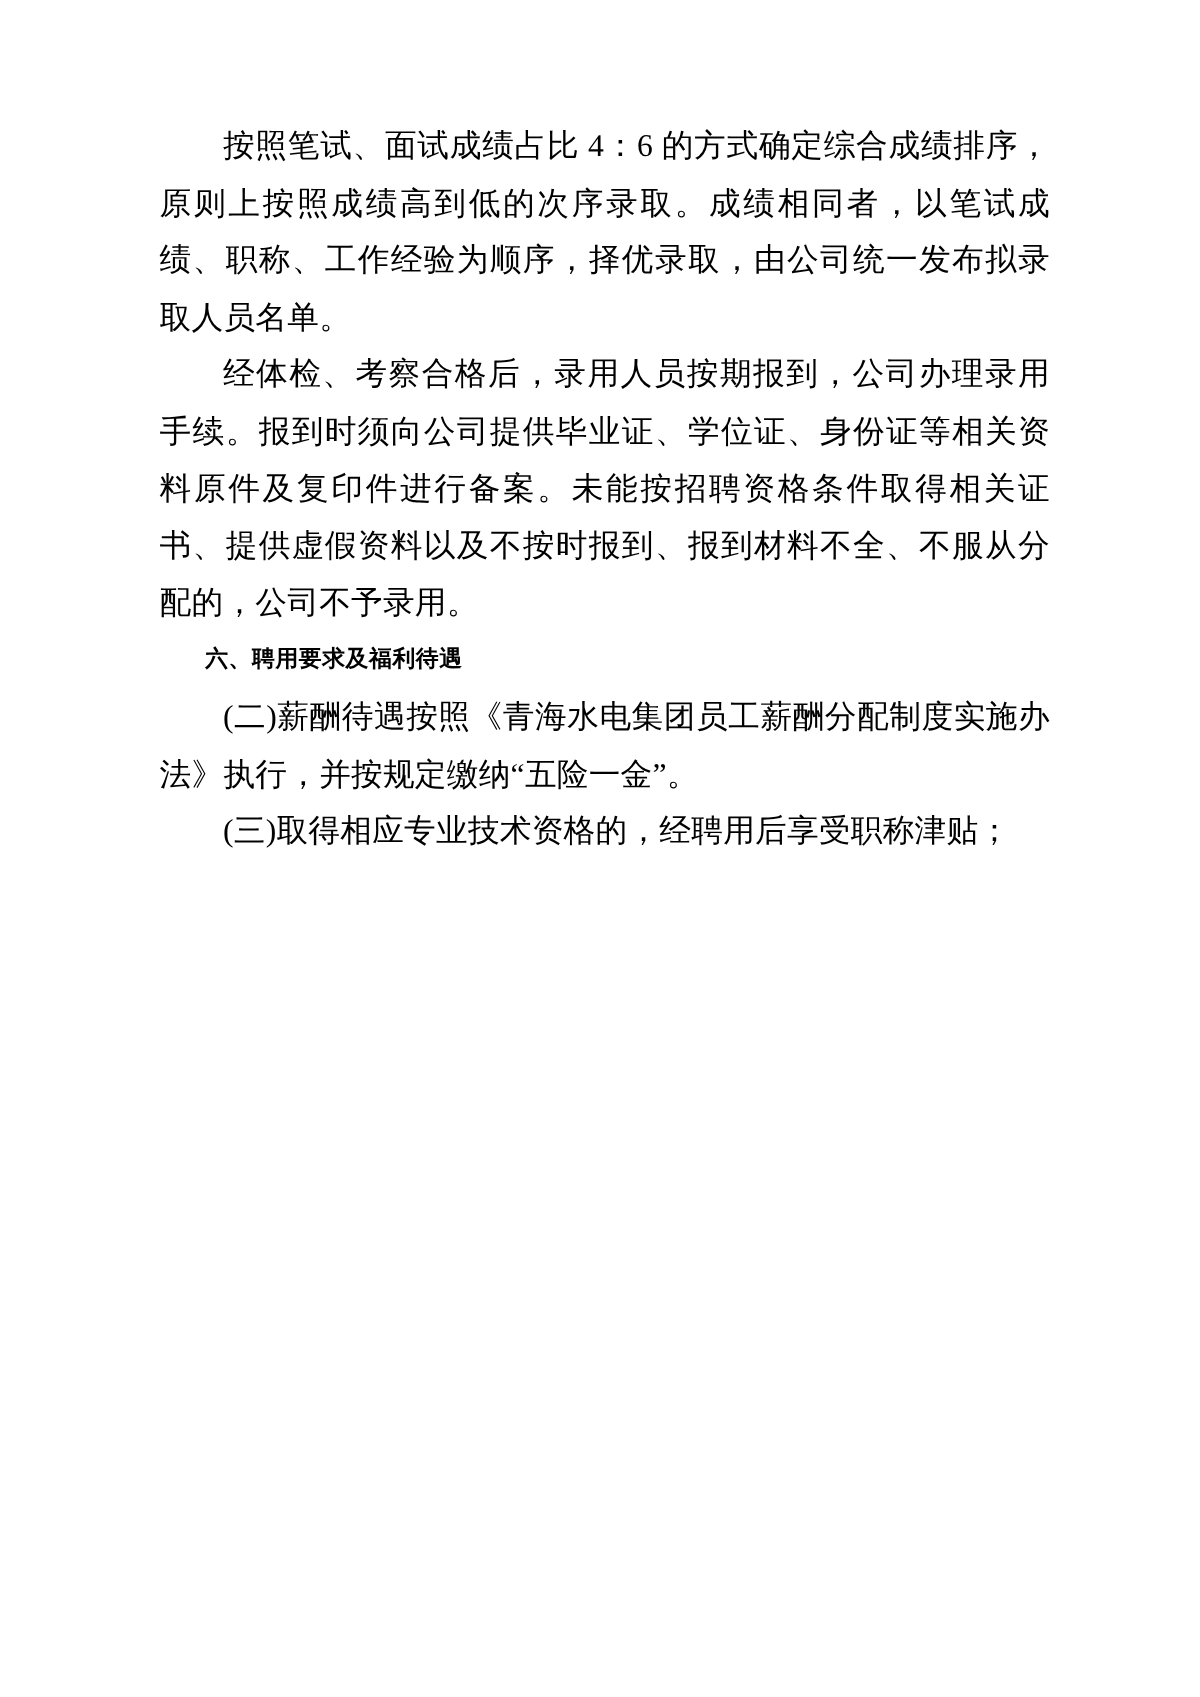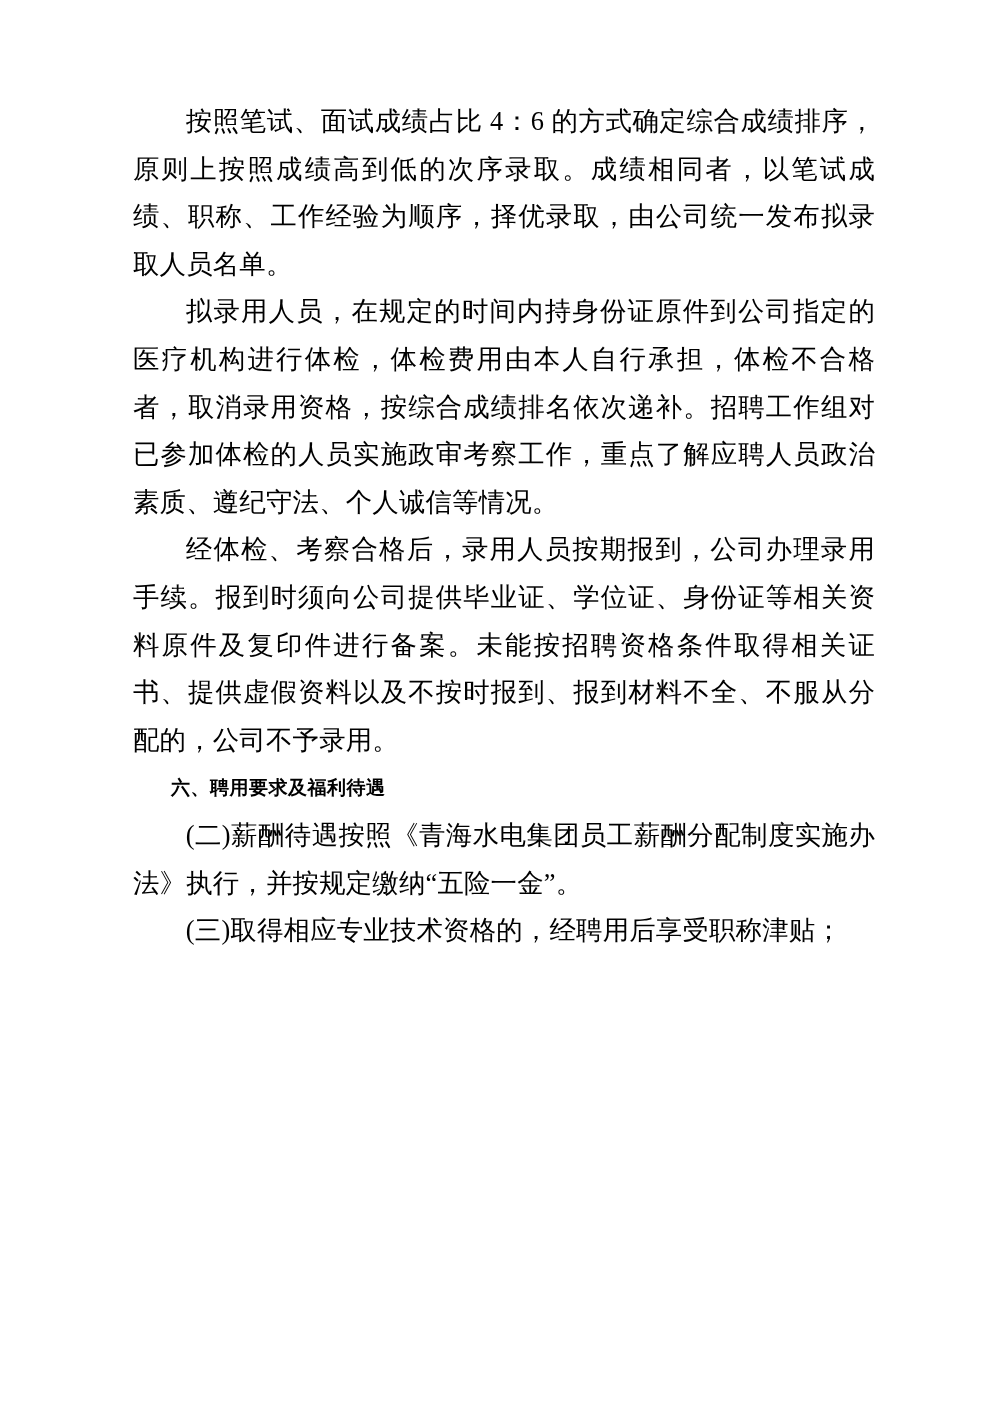--- a/index.html
+++ b/index.html
@@ -47,21 +47,20 @@
     font-family:"Liberation Serif","DejaVu Serif",serif;
   }
 </style>
 </head>
 <body>
 
 <div class="page">
 
   <div class="content">
     <p>按照笔试、面试成绩占比 4：6 的方式确定综合成绩排序，原则上按照成绩高到低的次序录取。成绩相同者，以笔试成绩、职称、工作经验为顺序，择优录取，由公司统一发布拟录取人员名单。</p>
-    <p>拟录用人员，在规定的时间内持身份证原件到公司指定的医疗机构进行体检，体检费用由本人自行承担，体检不合格者，取消录用资格，按综合成绩排名依次递补。招聘工作组对已参加体检的人员实施政审考察工作，重点了解应聘人员政治素质、遵纪守法、个人诚信等情况。</p>
     <p>经体检、考察合格后，录用人员按期报到，公司办理录用手续。报到时须向公司提供毕业证、学位证、身份证等相关资料原件及复印件进行备案。未能按招聘资格条件取得相关证书、提供虚假资料以及不按时报到、报到材料不全、不服从分配的，公司不予录用。</p>
     <p class="heading">六、聘用要求及福利待遇</p>
     <p>(二)薪酬待遇按照《青海水电集团员工薪酬分配制度实施办法》执行，并按规定缴纳“五险一金”。</p>
     <p>(三)取得相应专业技术资格的，经聘用后享受职称津贴；</p>
   </div>
 
   <div class="footer">
 
     <div class="page-number">3</div>
 

